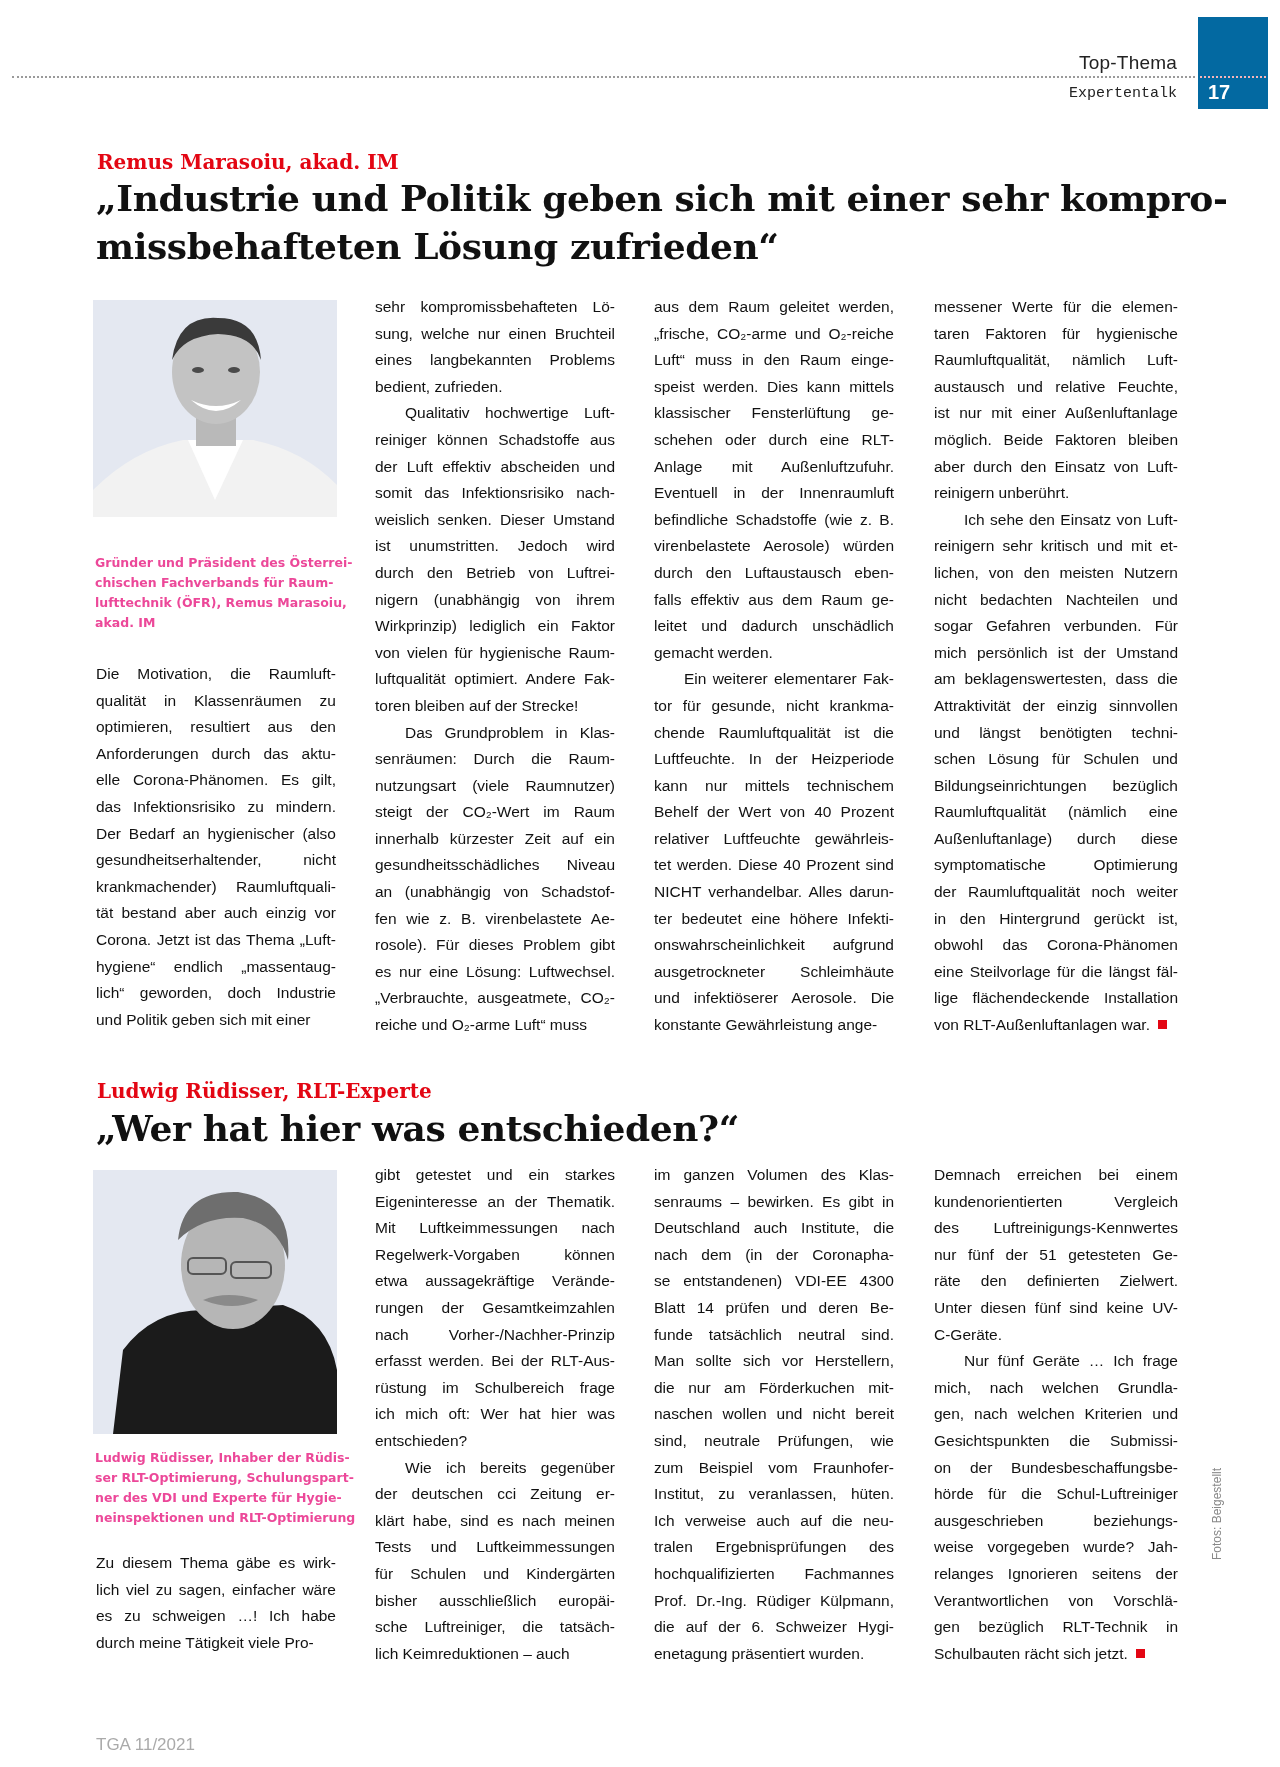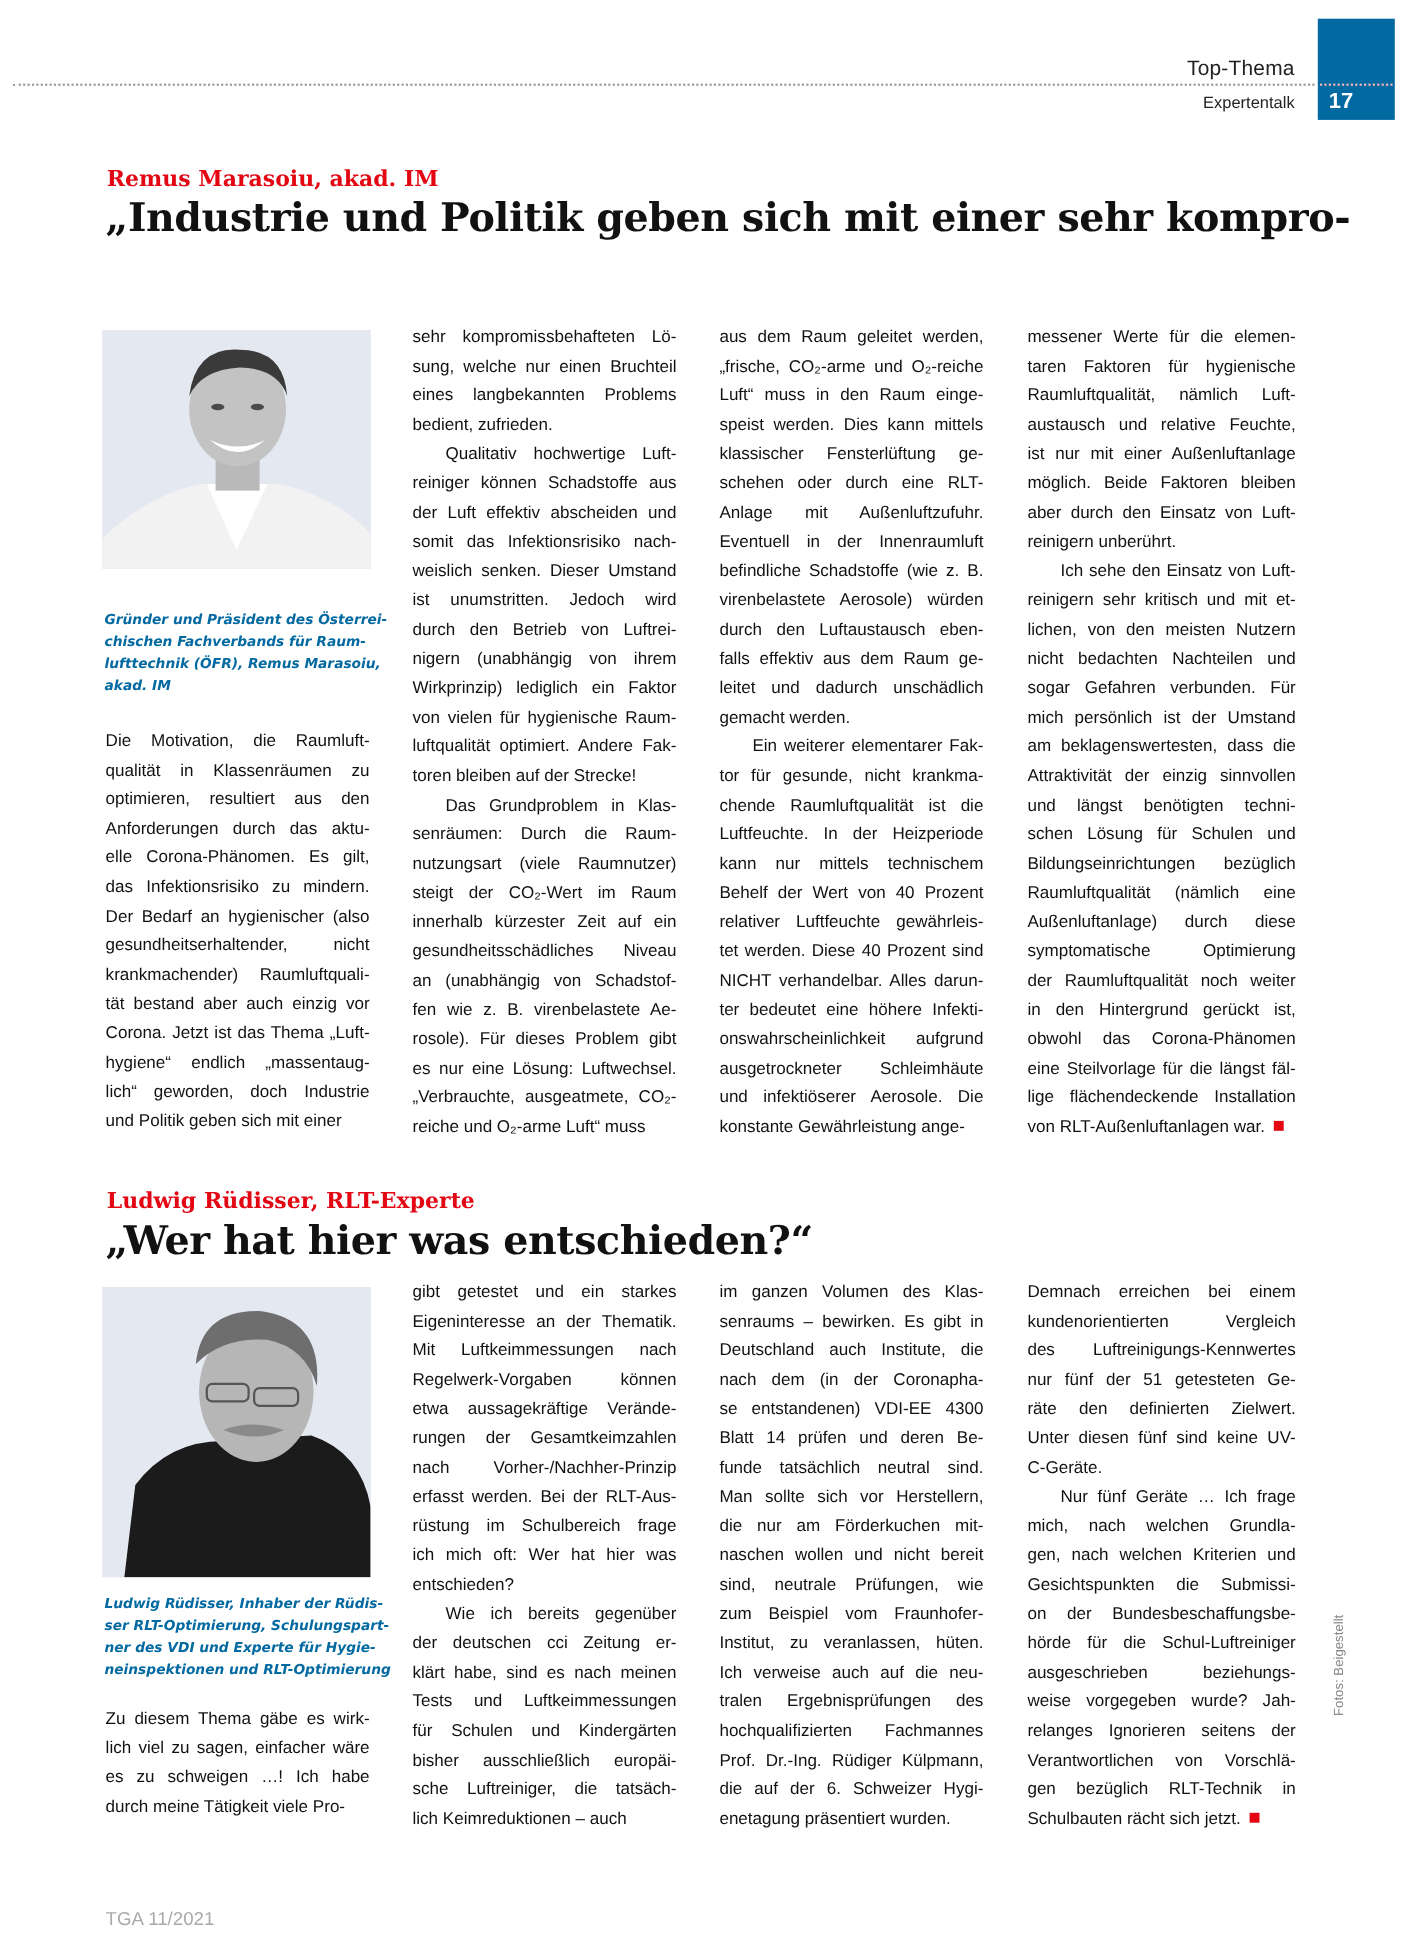--- a/index.html
+++ b/index.html
@@ -1,29 +1,29 @@
 <!DOCTYPE html>
 <html><head>
 <meta charset="utf-8">
 <style>
   html, body { margin: 0; padding: 0; background: #ffffff; }
   body { width: 1280px; height: 1767px; position: relative; overflow: hidden; font-family: "DejaVu Sans", sans-serif; color: #1a1a1a; }
 
   .header-rule { position: absolute; left: 12px; top: 76px; width: 1183px; border-top: 2px dotted #9a9a9a; }
   .section-title { position: absolute; right: 103px; top: 52px; font-family: "Liberation Sans", sans-serif; font-size: 19px; color: #222; letter-spacing: 0.2px; }
-  .section-sub { position: absolute; right: 103px; top: 85px; font-family: Liberation Sans, sans-serif; font-size: 15px; color: #222; }
+  .section-sub { position: absolute; right: 103px; top: 85px; font-family: Liberation Mono, monospace; font-size: 15px; color: #222; }
   .page-tab { position: absolute; left: 1198px; top: 17px; width: 70px; height: 92px; background: #0369a1; }
   .page-tab .dots { position: absolute; left: 2px; right: 2px; top: 59px; border-top: 2px dotted #f5b5b9; }
   .page-num { position: absolute; left: 10px; top: 64px; color: #fff; font-weight: bold; font-size: 20px; font-family: "Liberation Sans", sans-serif; }
 
   .author { position: absolute; left: 97px; font-family: "DejaVu Serif", serif; font-weight: bold; font-size: 20px; color: #e30613; }
   .headline { position: absolute; left: 96px; font-family: "DejaVu Serif", serif; font-weight: bold; font-size: 36px; line-height: 48px; color: #111; letter-spacing: -0.4px; }
 
   .photo { position: absolute; background: #e2e6f0; overflow: hidden; }
-  .caption { position: absolute; font-family: "DejaVu Sans", sans-serif; font-style: italic; font-weight: bold; font-size: 12.5px; line-height: 20px; color: #0369a1; }
+  .caption { position: absolute; font-family: "DejaVu Sans", sans-serif; font-weight: bold; font-size: 12.5px; line-height: 20px; color: #ec4899; }
   .caption span { display: block; white-space: nowrap; }
 
   .col { position: absolute; width: 240px; font-family: "Liberation Sans", sans-serif; font-size: 15.5px; line-height: 26.6px; color: #111; }
   .col .ln { display: block; white-space: nowrap; text-align: justify; text-align-last: justify; height: 26.6px; overflow: visible; }
   .col .ln.last { text-align-last: left; }
   .col .ln.ind { text-indent: 30px; }
   .end-mark { display: inline-block; width: 9px; height: 9px; background: #e30613; margin-left: 8px; vertical-align: 1px; }
 
   .credit { position: absolute; left: 1210px; top: 1560px; transform: rotate(-90deg); transform-origin: left top; font-family: "Liberation Sans", sans-serif; font-size: 12px; color: #888; white-space: nowrap; }
   .footer { position: absolute; left: 96px; top: 1735px; font-family: "Liberation Sans", sans-serif; font-size: 17px; color: #aaa; }
@@ -35,20 +35,21 @@
 <div class="section-title">Top-Thema</div>
 <div class="section-sub">Expertentalk</div>
 <div class="page-tab">
   <div class="dots"></div>
   <div class="page-num">17</div>
 </div>
 
 <div class="author" style="top:150px;">Remus Marasoiu, akad. IM</div>
 <div class="headline" style="top:174px;">
   <div>„Industrie und Politik geben sich mit einer sehr kompro-</div>
+  <div>missbehafteten Lösung zufrieden“</div>
 </div>
 
 <div class="photo" style="left:93px; top:300px; width:244px; height:217px;">
   <svg width="244" height="217" viewBox="0 0 244 217">
     <rect width="244" height="217" fill="#e4e8f1"></rect>
     <path d="M0 217 L0 190 Q40 150 90 140 L160 140 Q210 150 244 185 L244 217 Z" fill="#f2f2f2"></path>
     <path d="M95 140 L122 200 L150 140 Z" fill="#ffffff"></path>
     <rect x="103" y="110" width="40" height="36" fill="#b9b9b9"></rect>
     <ellipse cx="123" cy="72" rx="44" ry="52" fill="#c3c3c3"></ellipse>
     <path d="M79 60 Q85 15 125 18 Q165 18 168 60 Q160 35 125 34 Q90 36 79 60 Z" fill="#3a3a3a"></path>

